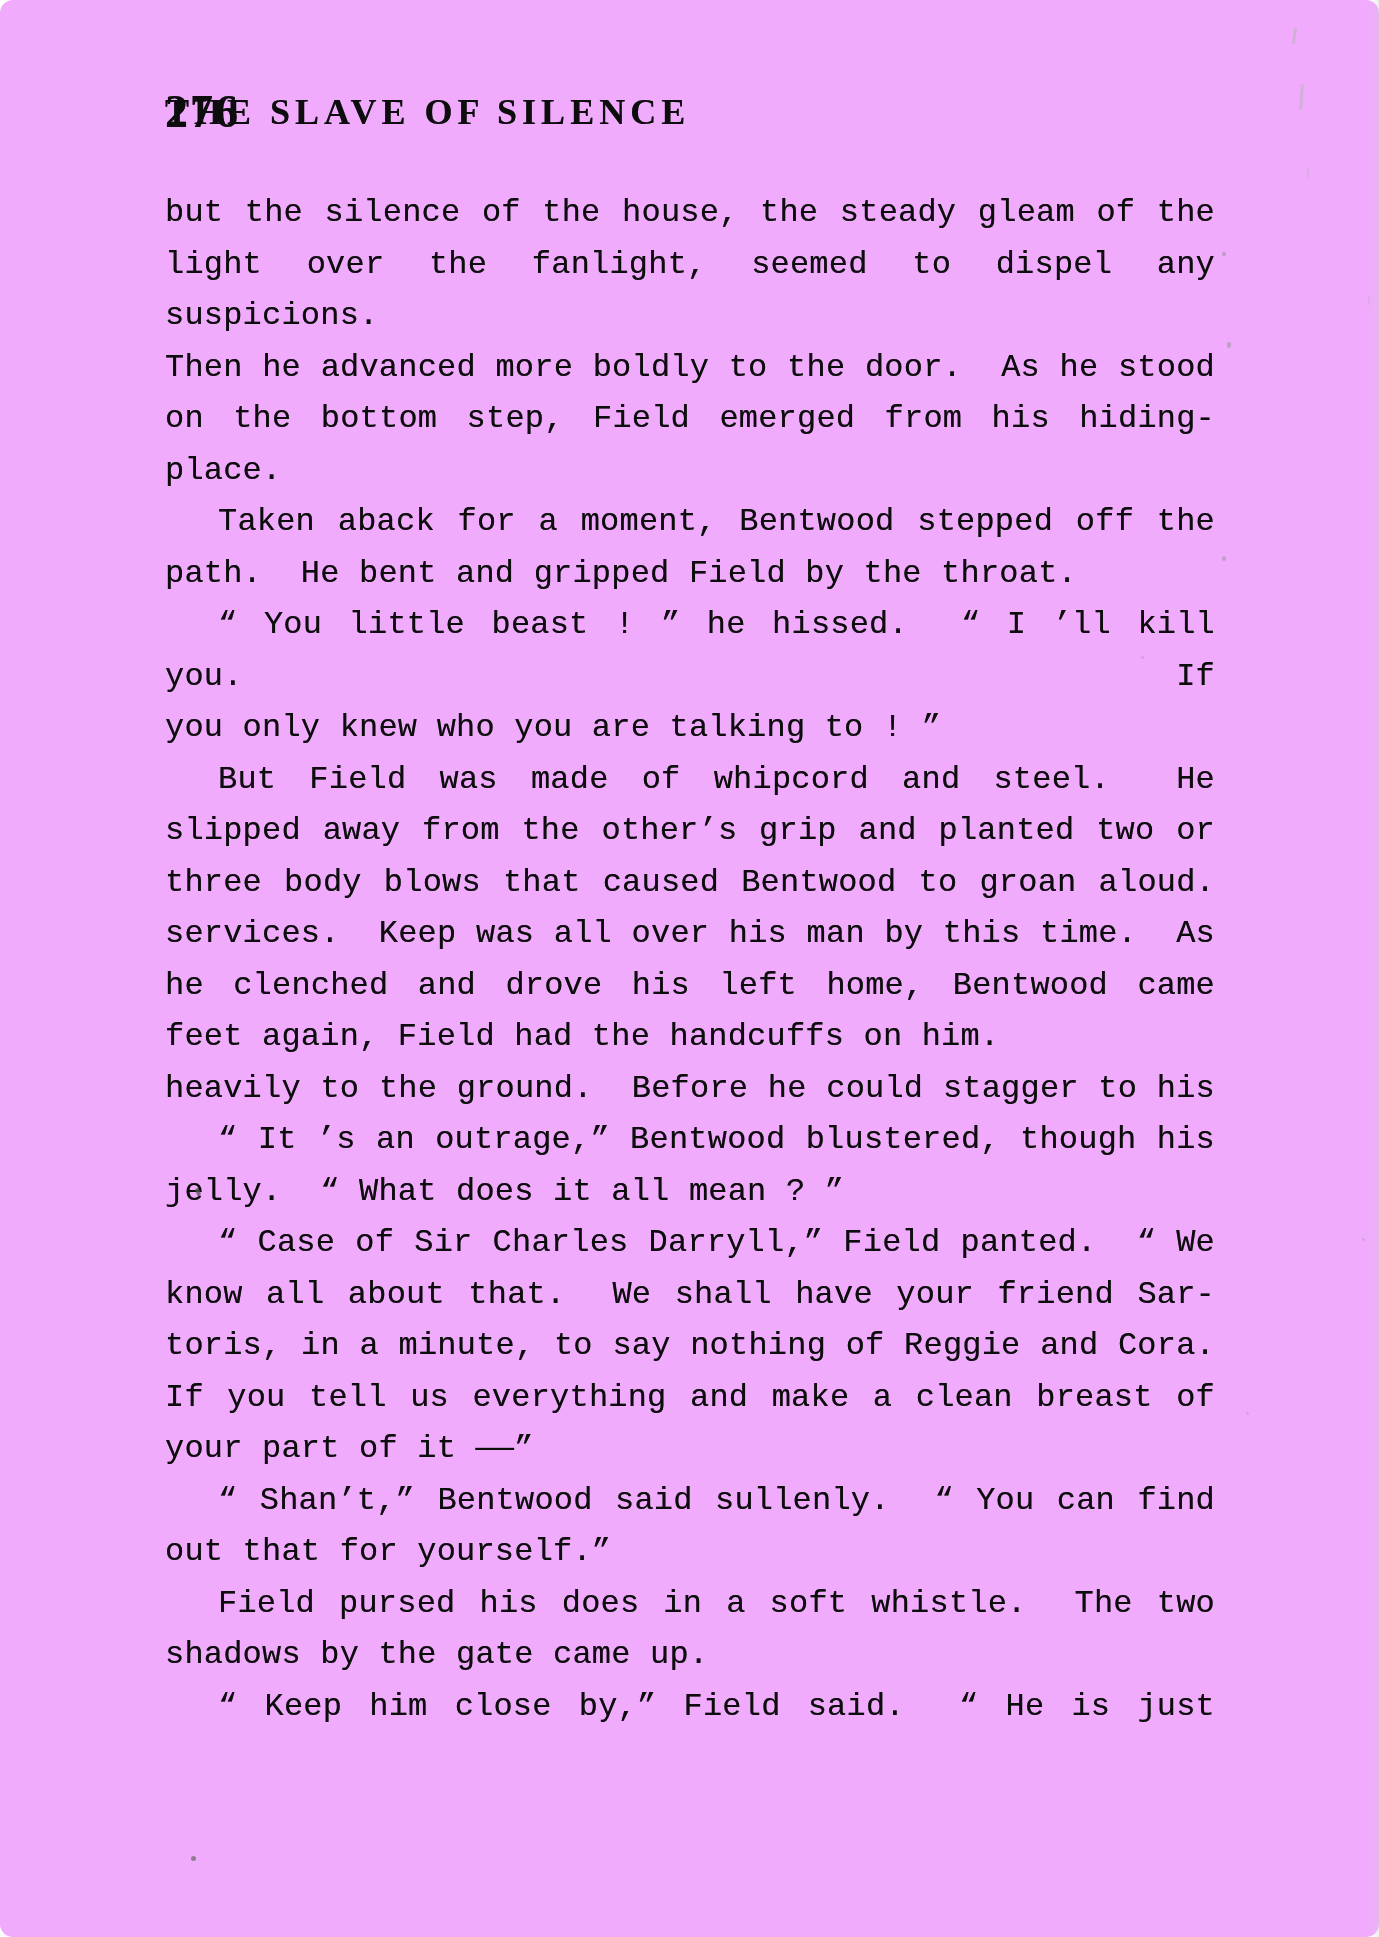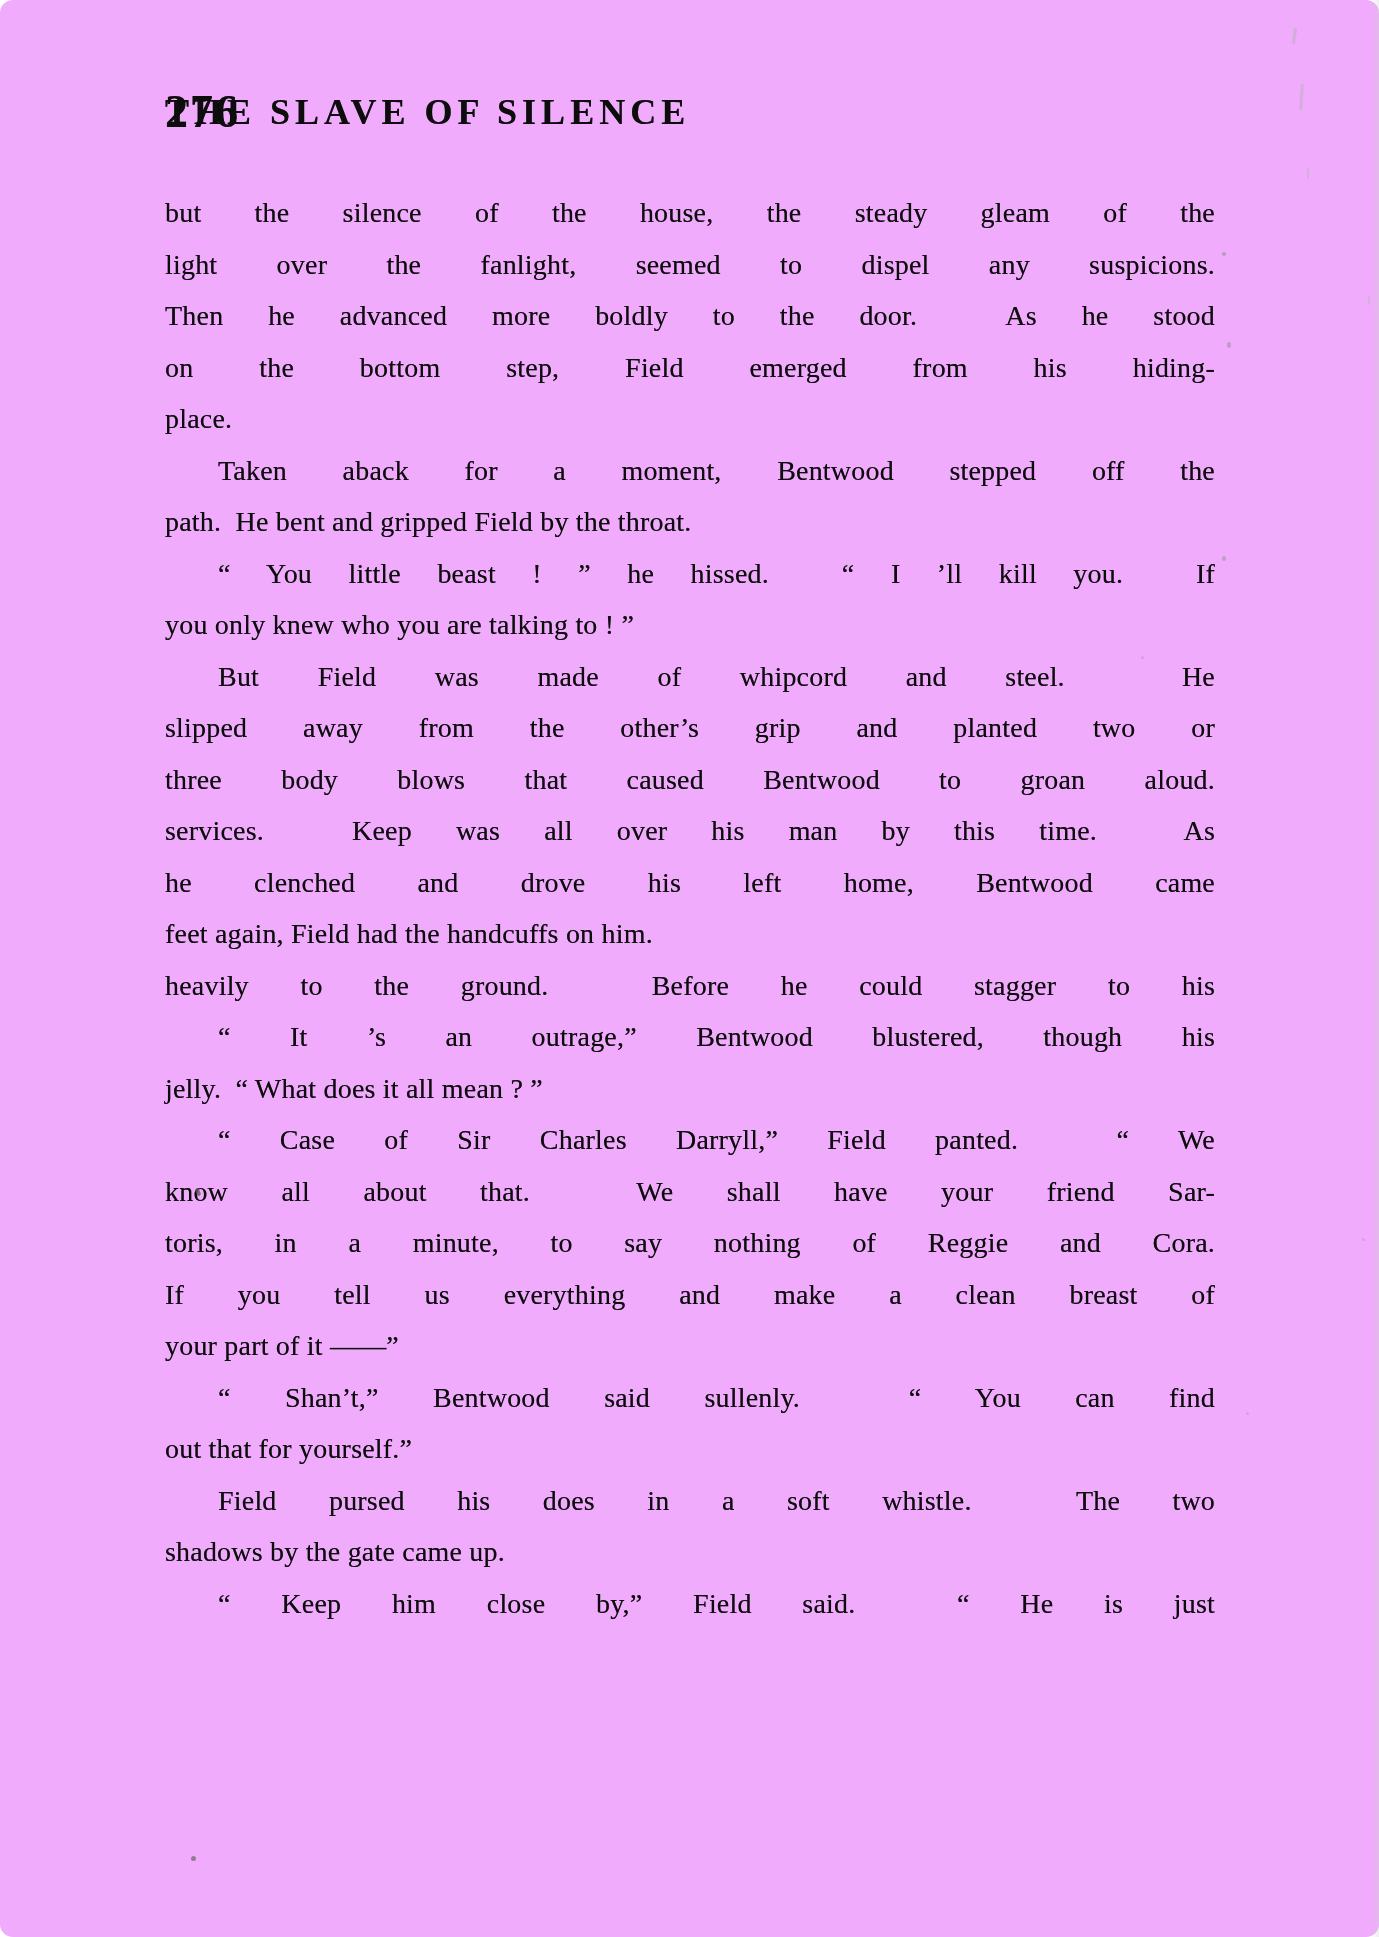--- a/index.html
+++ b/index.html
@@ -51,25 +51,26 @@
   }
   .page-body {
     position: absolute;
     top: 187px;
     left: 165px;
     width: 1050px;
   }
   .para { margin: 0; padding: 0; }
   .line {
     white-space: pre-wrap;
-    font-size: 28px;
+    font-size: 32px;
     line-height: 51.5px;
     text-align: justify;
     text-align-last: justify;
     letter-spacing: 0.2px;
+    font-family: Liberation Mono, monospace;
   }
   .line.lastline { text-align-last: left; }
   .line.firstline { text-indent: 53px; }
 
   
   .speck {
     position: absolute;
     background: #9a9a9a;
     border-radius: 50%;
   }

